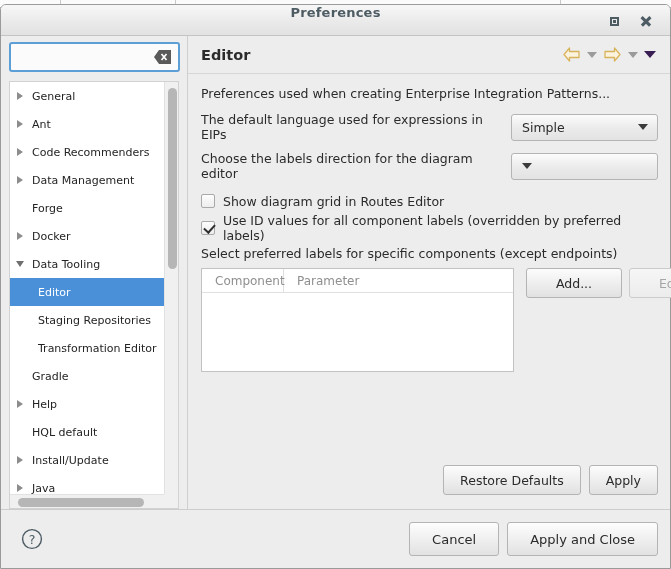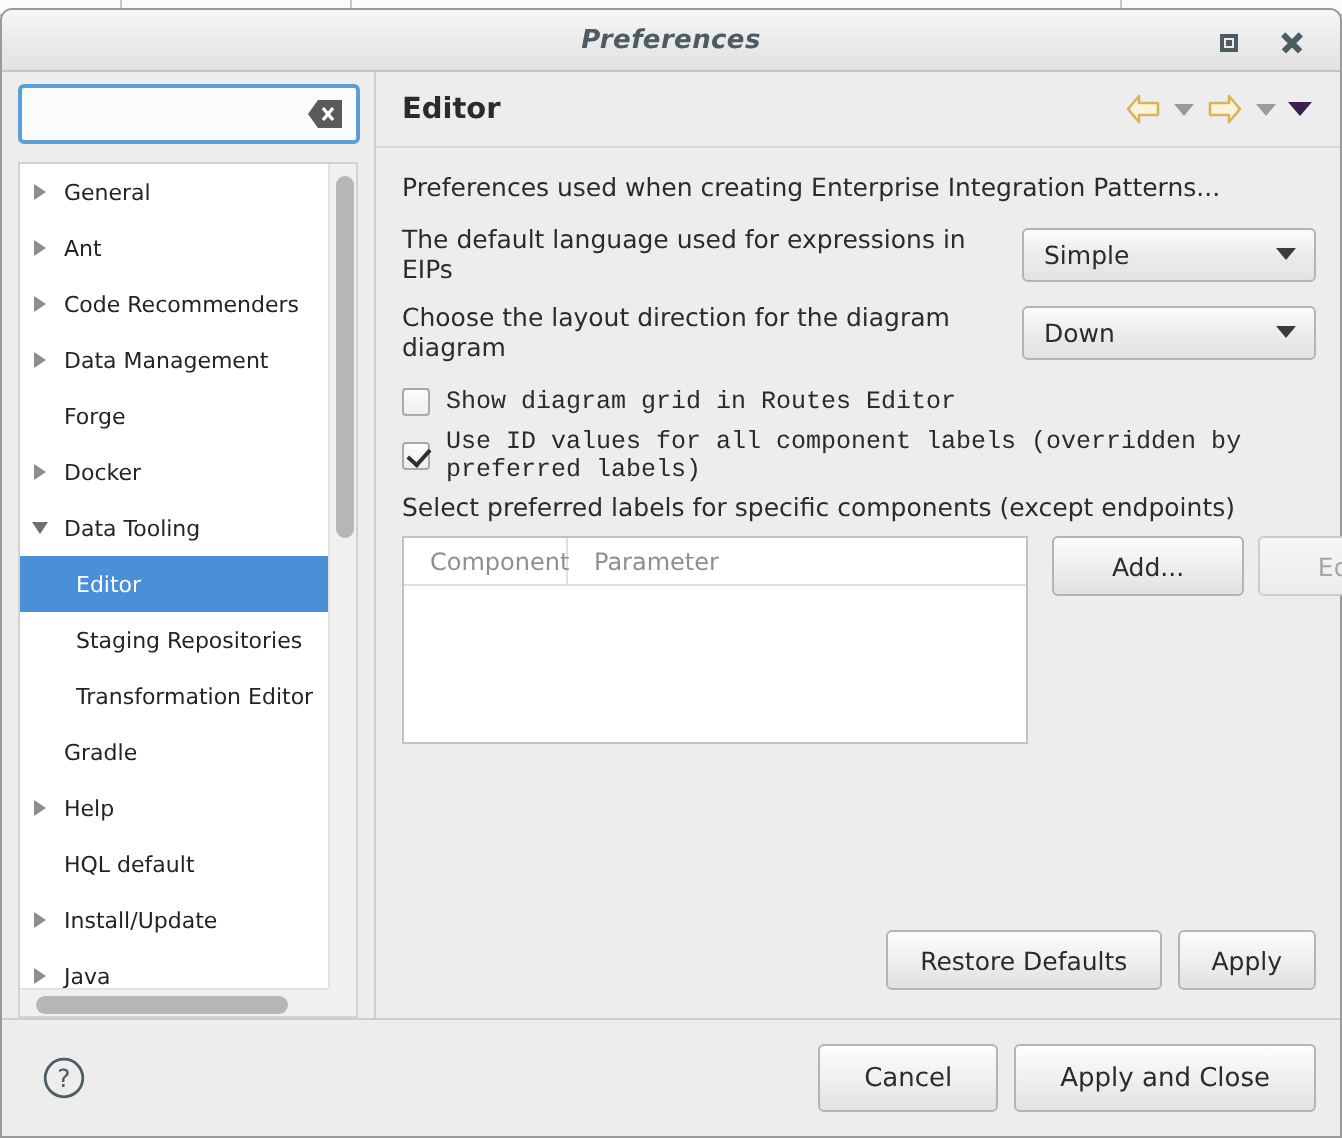--- a/index.html
+++ b/index.html
@@ -31,21 +31,21 @@
     display: flex; flex-direction: column;
   }
 
   
   #titlebar {
     position: relative;
     height: 31px; flex: 0 0 31px;
     background: linear-gradient(to bottom, #f7f7f7 0%, #eaeaea 55%, #e2e2e2 100%);
     border-bottom: 1px solid #c4c4c4;
     border-top-left-radius: 5px; border-top-right-radius: 5px;
-    display: flex; align-items: center; justify-content: center; font-style: italic;
+    display: flex; align-items: flex-start; justify-content: center;
   }
   #title-text {
     font-size: 13px; font-weight: bold; color: #4d5b63;
     letter-spacing: .2px;
   }
   .win-btn {
     position: absolute; top: 8px; width: 16px; height: 16px;
     display: flex; align-items: center; justify-content: center;
     cursor: pointer;
   }
@@ -199,21 +199,21 @@
     padding: 0 9px 0 10px; cursor: pointer;
   }
   .combo .val { font-size: 12.5px; color: #2b2b2b; flex: 1 1 auto; }
   .combo .arr {
     width: 0; height: 0;
     border-top: 6px solid #3b3b3b;
     border-left: 5px solid transparent;
     border-right: 5px solid transparent;
   }
 
-  .check-row { display: flex; align-items: center; margin-bottom: 5px; height: 22px; font-family: Liberation Mono, monospace; }
+  .check-row { display: flex; align-items: center; margin-bottom: 5px; height: 22px; }
   .cbox {
     width: 14px; height: 14px; flex: 0 0 14px;
     border: 1px solid #a9a9a9; border-radius: 2px;
     background: linear-gradient(to bottom,#fdfdfd,#ededed);
     margin-right: 8px; position: relative; cursor: pointer;
   }
   .cbox.checked:after {
     content: ""; position: absolute;
     left: 4px; top: 0px; width: 5px; height: 9px;
     border: solid #303030; border-width: 0 2px 2px 0;
@@ -439,23 +439,22 @@
 
         <div class="field-row">
           <div class="field-label">The default language used for expressions in EIPs</div>
           <div class="combo">
             <span class="val">Simple</span>
             <span class="arr"></span>
           </div>
         </div>
 
         <div class="field-row">
-          <div class="field-label">Choose the layout direction for the diagram diagram</div>
+          <div class="field-label">Choose the labels direction for the diagram editor</div>
           <div class="combo">
-            <span class="val">Down</span>
             <span class="arr"></span>
           </div>
         </div>
 
         <div class="check-row">
           <div class="cbox"></div>
           <div class="check-label">Show diagram grid in Routes Editor</div>
         </div>
         <div class="check-row">
           <div class="cbox checked"></div>

